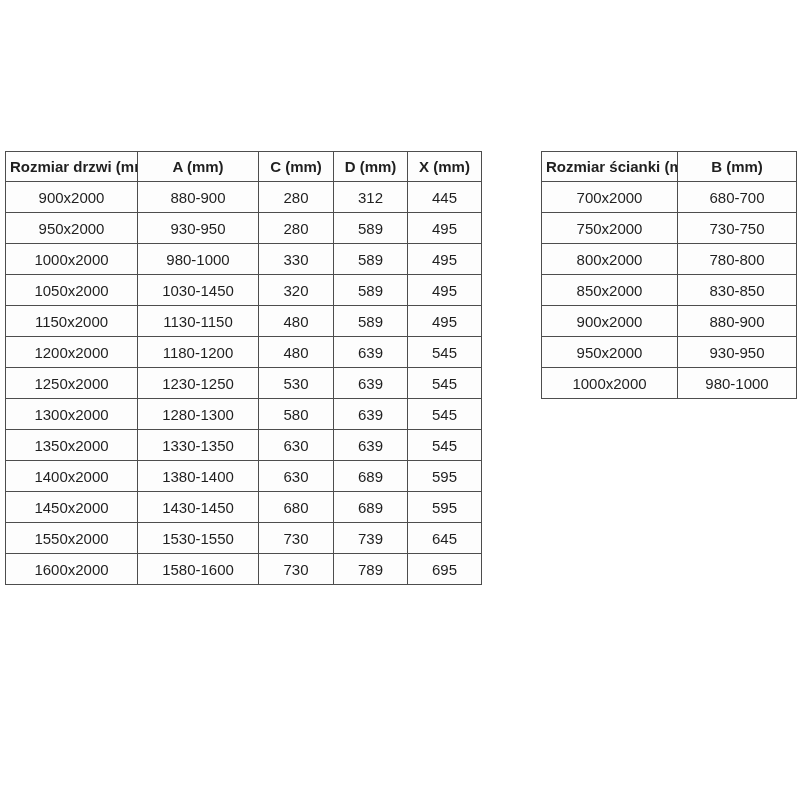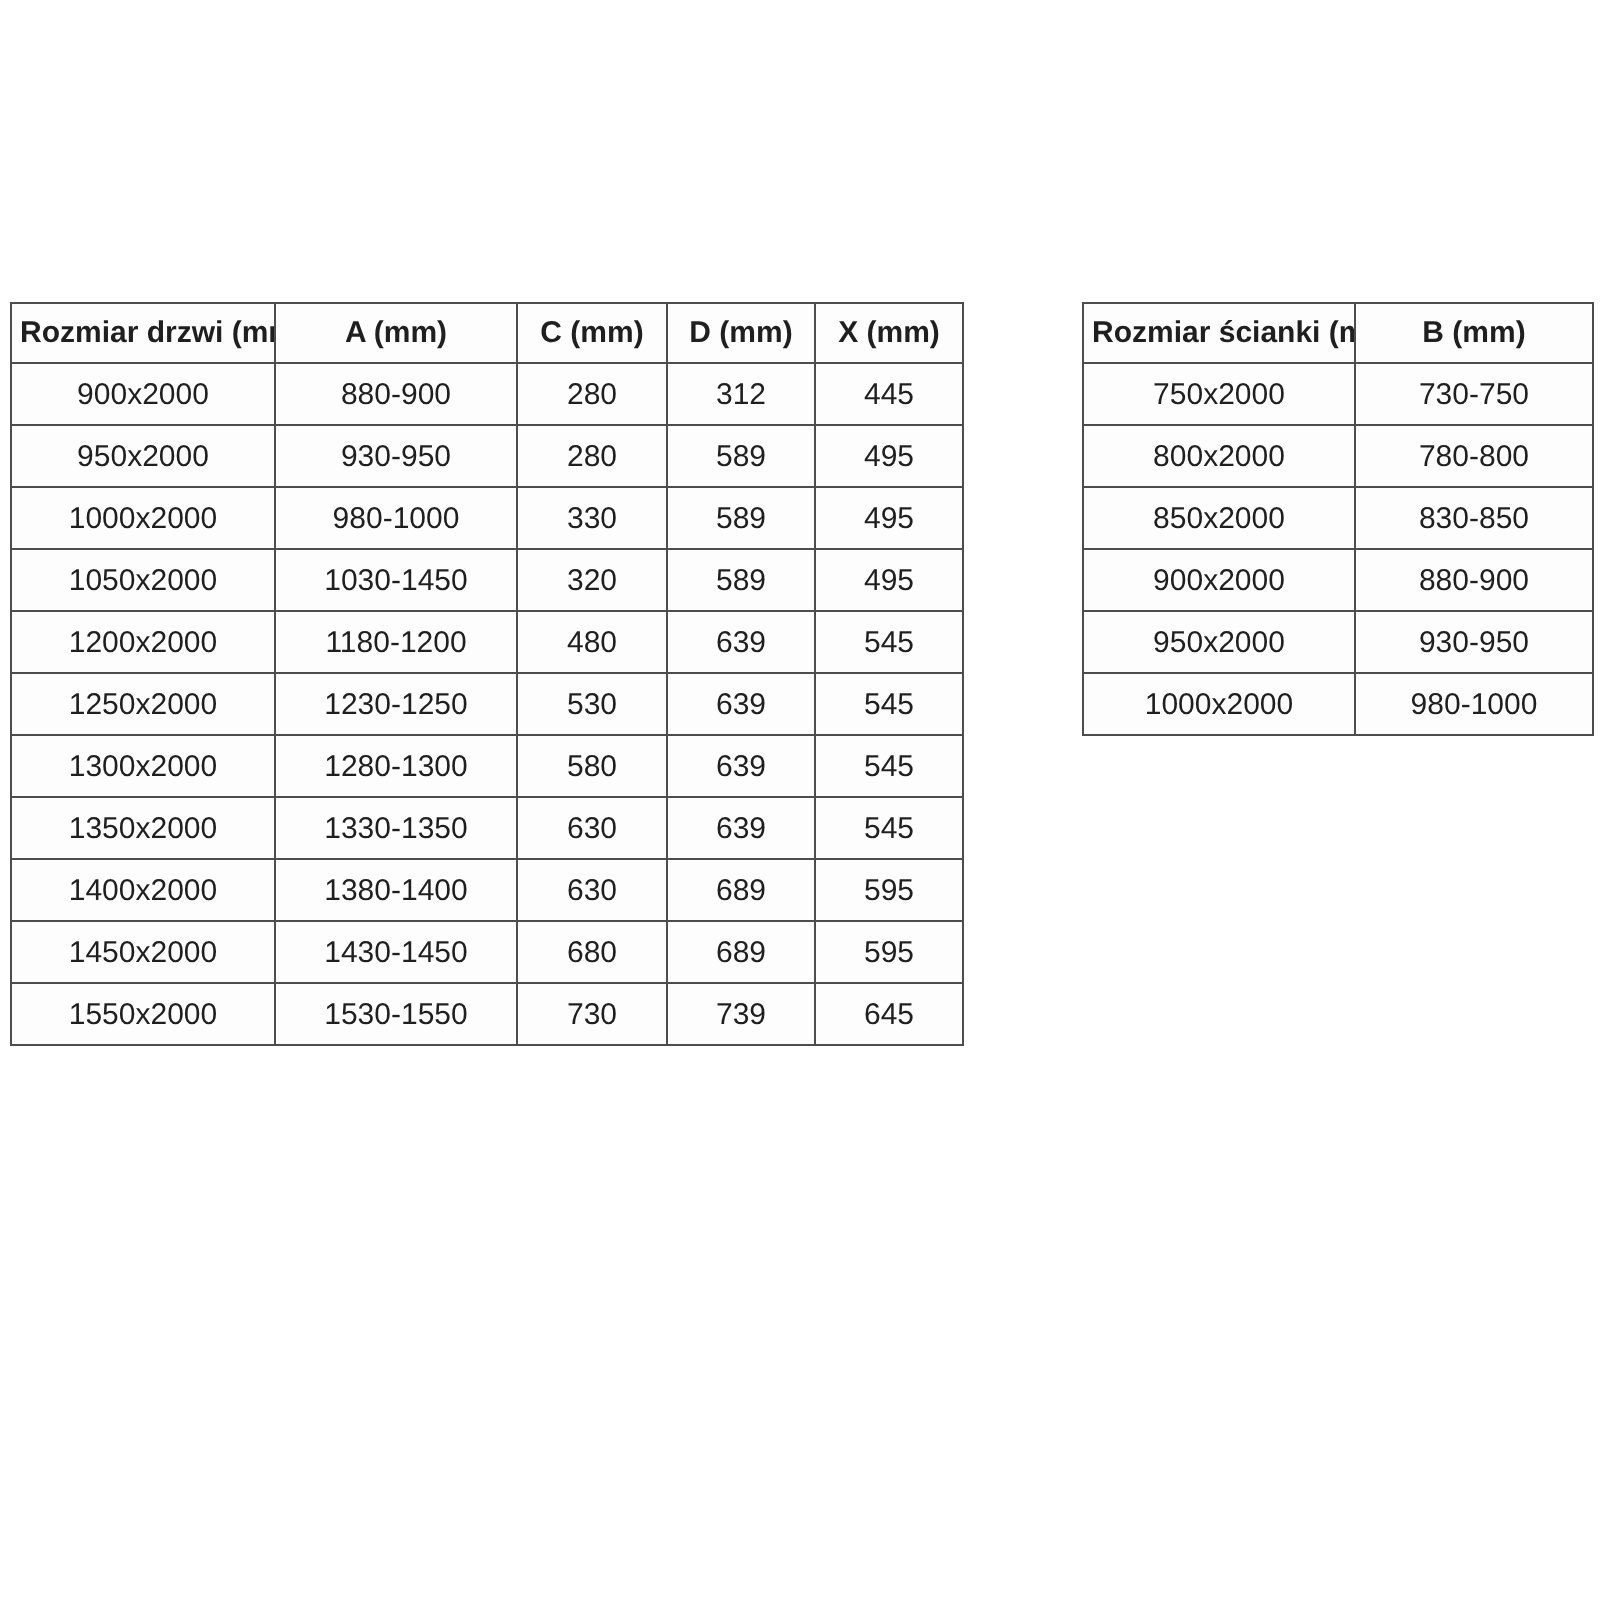--- a/index.html
+++ b/index.html
@@ -88,20 +88,27 @@
           <td>495</td>
         </tr>
         <tr>
           <td>1050x2000</td>
           <td>1030-1450</td>
           <td>320</td>
           <td>589</td>
           <td>495</td>
         </tr>
         <tr>
+          <td>1150x2000</td>
+          <td>1130-1150</td>
+          <td>480</td>
+          <td>589</td>
+          <td>495</td>
+        </tr>
+        <tr>
           <td>1200x2000</td>
           <td>1180-1200</td>
           <td>480</td>
           <td>639</td>
           <td>545</td>
         </tr>
         <tr>
           <td>1250x2000</td>
           <td>1230-1250</td>
           <td>530</td>
@@ -135,37 +142,48 @@
           <td>680</td>
           <td>689</td>
           <td>595</td>
         </tr>
         <tr>
           <td>1550x2000</td>
           <td>1530-1550</td>
           <td>730</td>
           <td>739</td>
           <td>645</td>
+        </tr>
+        <tr>
+          <td>1600x2000</td>
+          <td>1580-1600</td>
+          <td>730</td>
+          <td>789</td>
+          <td>695</td>
         </tr>
       </tbody>
     </table>
 
   <table id="walls-table" class="spec">
       <colgroup>
         <col style="width: 136px;">
         <col style="width: 119px;">
       </colgroup>
       <thead>
         <tr>
           <th>Rozmiar ścianki (mm)</th>
           <th>B (mm)</th>
         </tr>
       </thead>
       <tbody>
         <tr>
+          <td>700x2000</td>
+          <td>680-700</td>
+        </tr>
+        <tr>
           <td>750x2000</td>
           <td>730-750</td>
         </tr>
         <tr>
           <td>800x2000</td>
           <td>780-800</td>
         </tr>
         <tr>
           <td>850x2000</td>
           <td>830-850</td>

